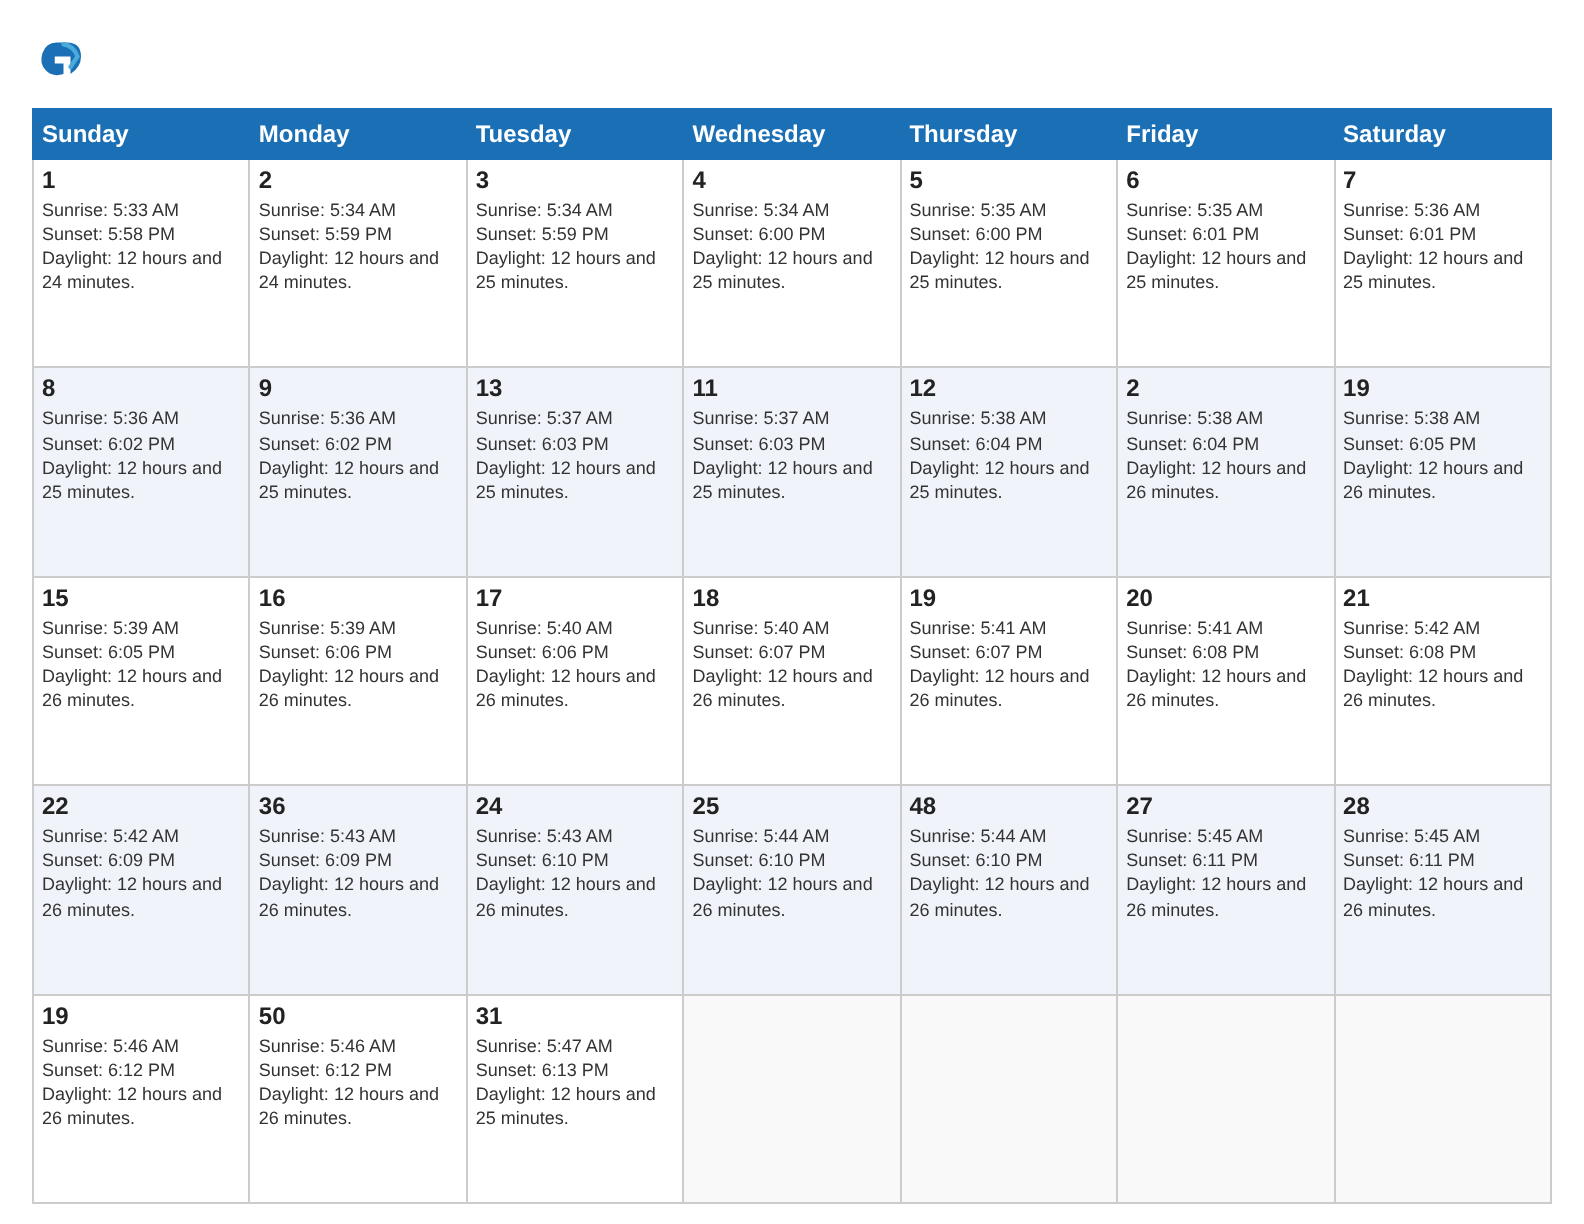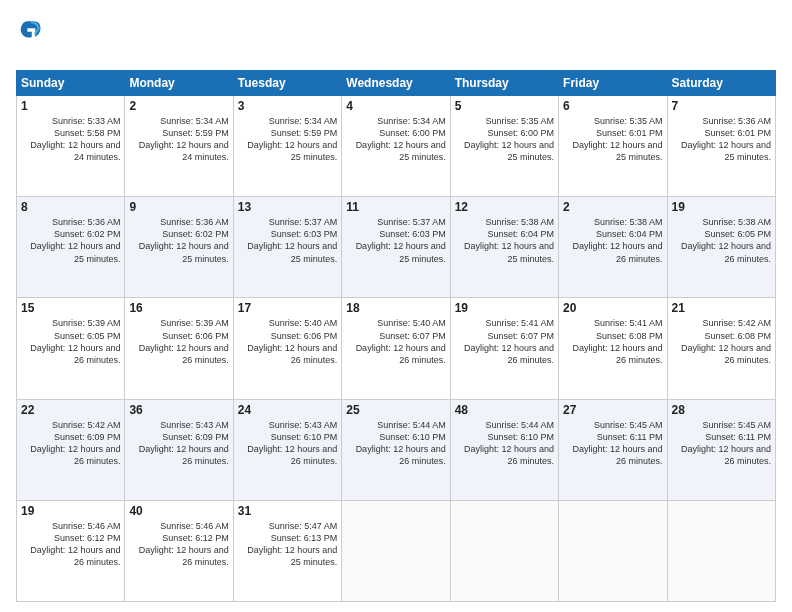--- a/index.html
+++ b/index.html
@@ -9,21 +9,20 @@
       width: 792px;
       height: 612px;
       overflow: hidden;
     }
     .page {
       width: 792px;
       height: 612px;
       padding: 16px 16px 10px 16px;
       display: flex;
       flex-direction: column;
-      gap: 16px;
     }
     .header {
       display: flex;
       justify-content: space-between;
       align-items: flex-start;
       margin-bottom: 10px;
     }
     .logo {
       display: flex;
       align-items: center;
@@ -87,21 +86,20 @@
       font-size: 12px;
       font-weight: bold;
       color: #222;
       display: block;
       margin-bottom: 2px;
     }
     .day-info {
       font-size: 9px;
       color: #333;
       line-height: 1.35;
-      text-align: right;
     }
     .empty-cell {
       background: #f9f9f9 !important;
     }
   </style>
 </head>
 <body>
 
 <div class="page">
   <div class="header">
@@ -369,21 +367,21 @@
         <tr>
           <td>
           <span class="day-num">19</span>
           <div class="day-info">
             Sunrise: 5:46 AM<br>
             Sunset: 6:12 PM<br>
             Daylight: 12 hours and 26 minutes.
           </div>
         </td>
           <td>
-          <span class="day-num">40</span>
+          <span class="day-num">50</span>
           <div class="day-info">
             Sunrise: 5:46 AM<br>
             Sunset: 6:12 PM<br>
             Daylight: 12 hours and 26 minutes.
           </div>
         </td>
           <td>
           <span class="day-num">31</span>
           <div class="day-info">
             Sunrise: 5:47 AM<br>

